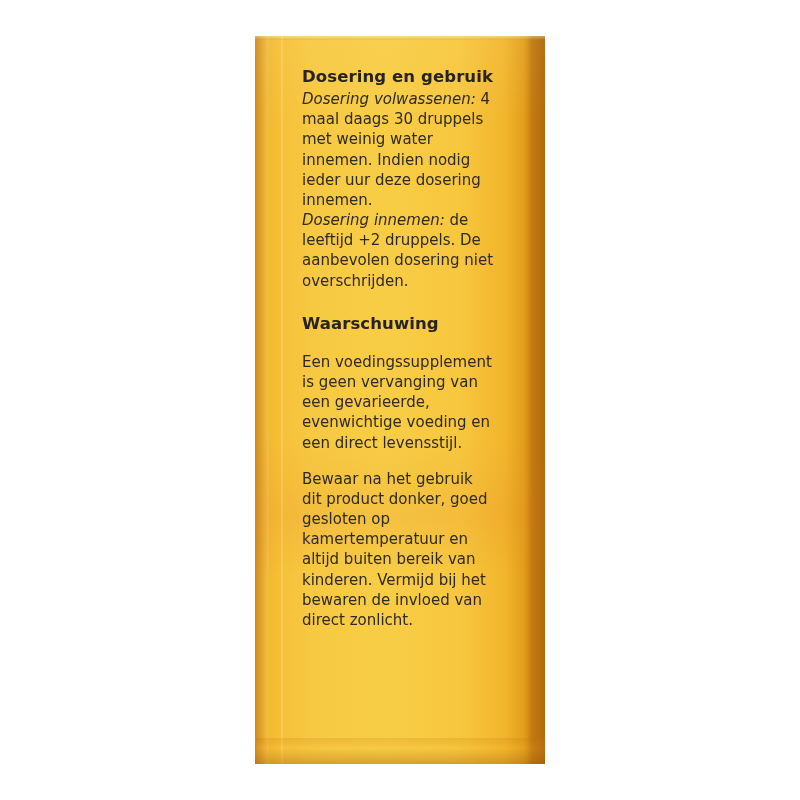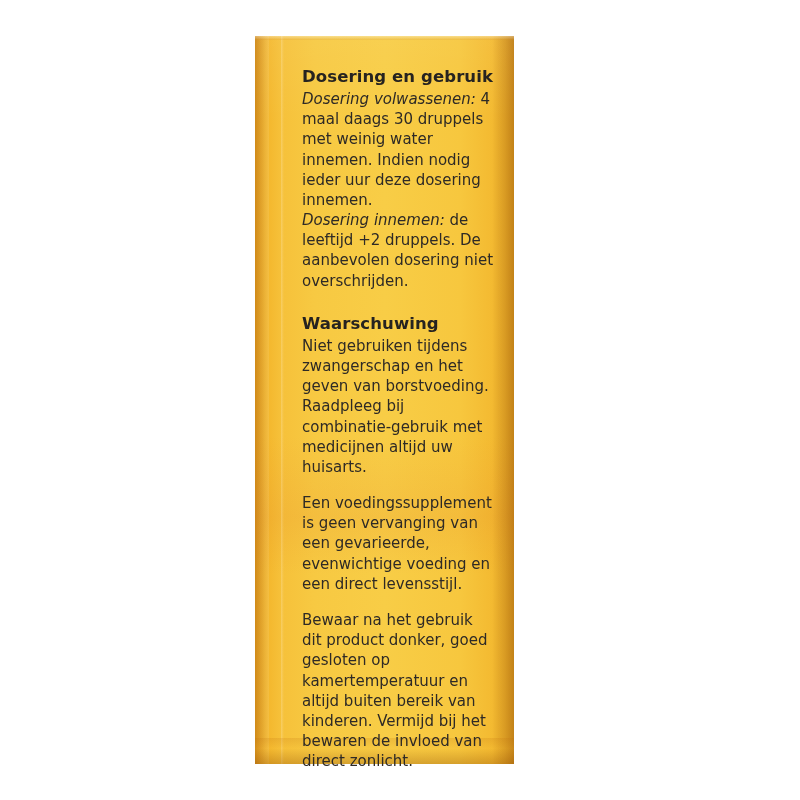--- a/index.html
+++ b/index.html
@@ -14,21 +14,21 @@
     background: #ffffff;
     overflow: hidden;
     font-family: "DejaVu Sans", sans-serif;
   }
 
   
   #box {
     position: absolute;
     left: 255px;
     top: 36px;
-    width: 259px;
+    width: 290px;
     height: 728px;
     background:
       linear-gradient(to right,
         #e9a01f 0px,
         #f3b52a 10px,
         #f6c13a 26px,
         #f7c942 60px,
         #f8cd46 130px,
         #f7c73e 205px,
         #f2b52c 250px,
@@ -143,21 +143,20 @@
       <h2 class="heading">Dosering en gebruik</h2>
 
       <p class="para"><span class="em">Dosering volwassenen:</span><span> 4 maal daags 30 druppels met weinig water innemen. Indien nodig ieder uur deze dosering innemen.</span></p>
 
       <p class="para"><span class="em">Dosering innemen:</span><span> de leeftijd +2 druppels. De aanbevolen dosering niet overschrijden.</span></p>
 
       <div class="gap-md"></div>
 
       <h2 class="heading">Waarschuwing</h2>
 
-      <p class="para">Niet gebruiken tijdens zwangerschap en het geven van borstvoeding. Raadpleeg bij combinatie-gebruik met medicijnen altijd uw huisarts.</p>
 
       <div class="gap-sm"></div>
 
       <p class="para">Een voedingssupplement is geen vervanging van een gevarieerde, evenwichtige voeding en een direct levensstijl.</p>
 
       <div class="gap-sm"></div>
 
       <p class="para">Bewaar na het gebruik dit product donker, goed gesloten op kamertemperatuur en altijd buiten bereik van kinderen. Vermijd bij het bewaren de invloed van direct zonlicht.</p>
 
     </div>

